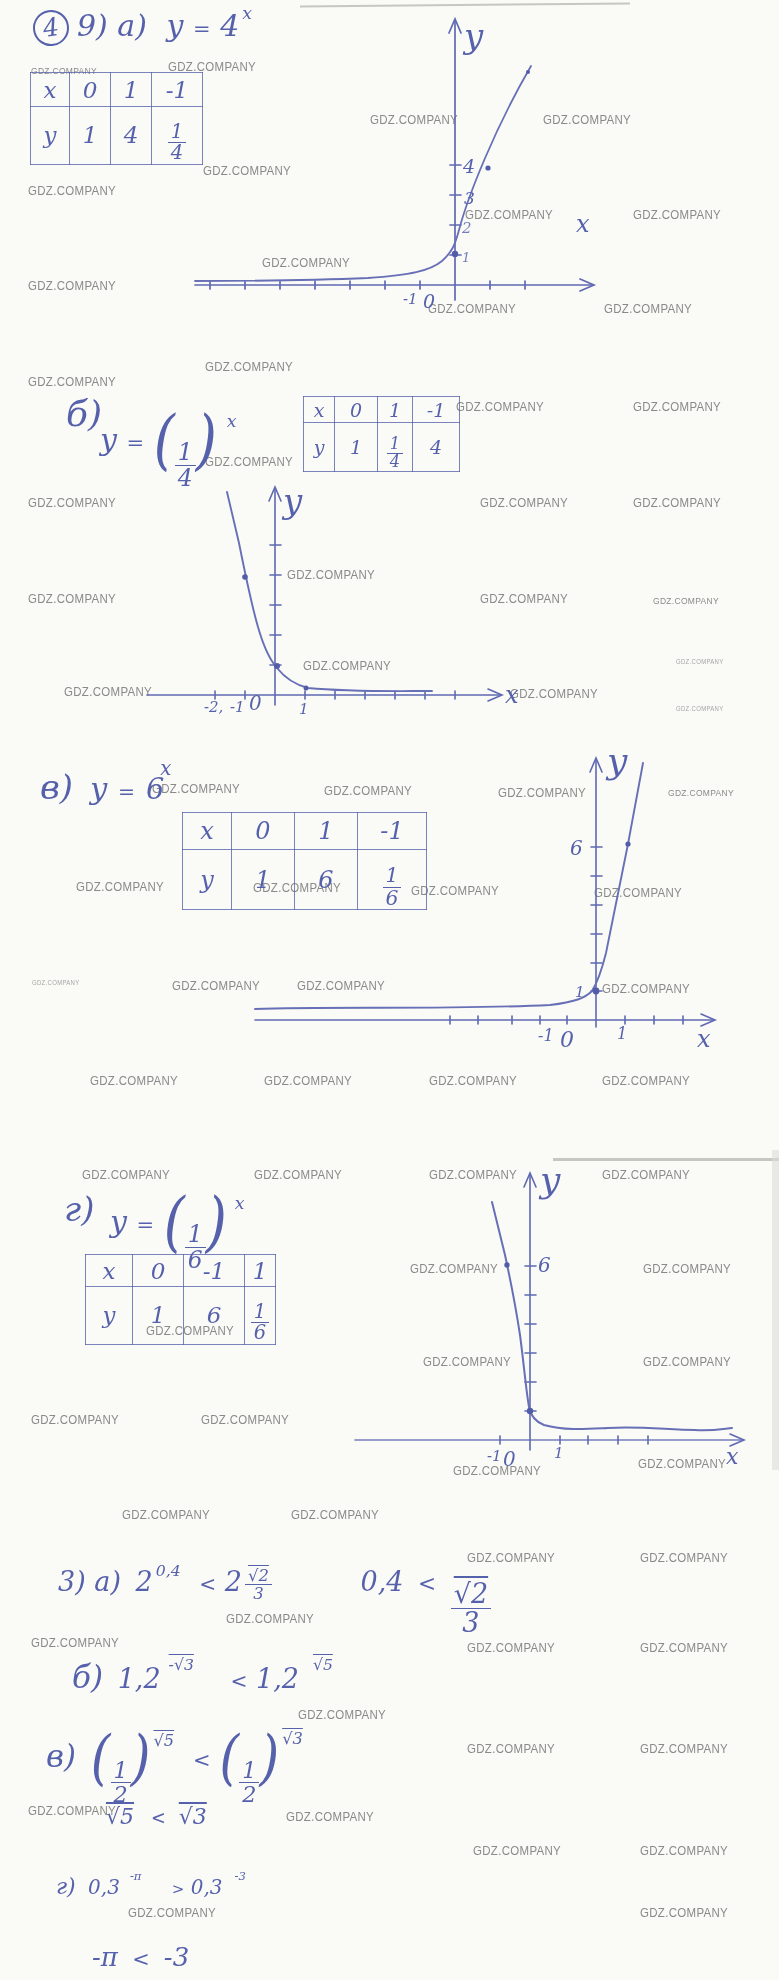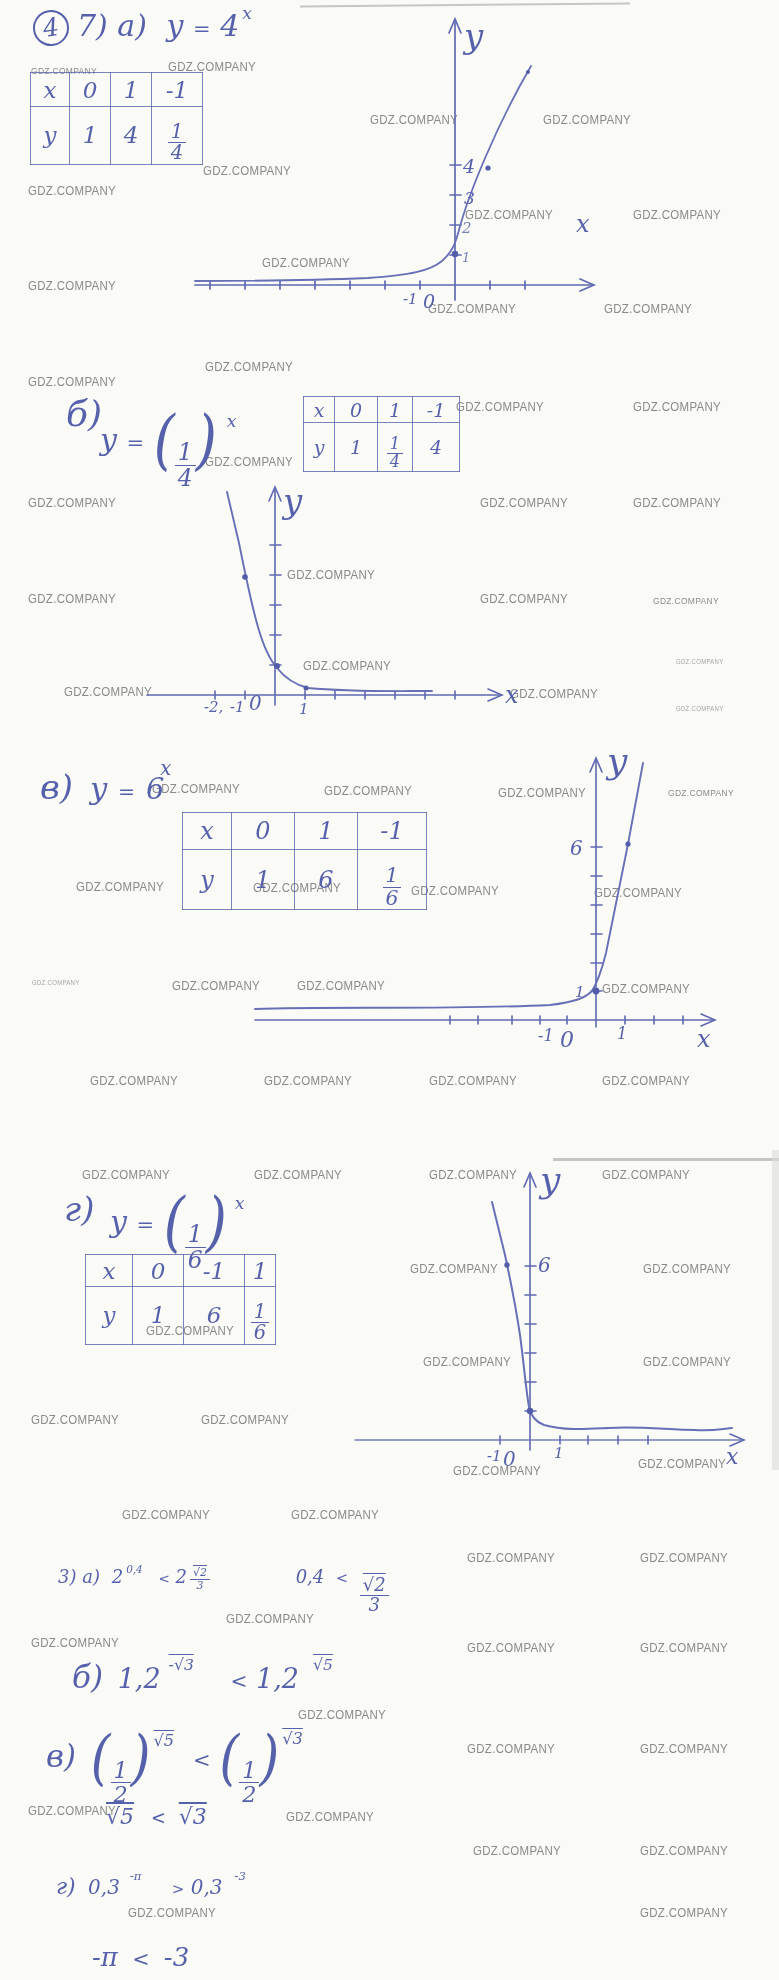--- a/index.html
+++ b/index.html
@@ -35,21 +35,21 @@
 </head>
 <body>
 
 <div id="page">
 
   <div class="artifact" style="left:300px;top:4px;width:330px;height:2px;transform:rotate(-0.5deg);"></div>
   <div class="artifact" style="left:553px;top:1158px;width:226px;height:3px;"></div>
   <div class="artifact" style="left:772px;top:1150px;width:7px;height:320px;background:#dcdcd8;opacity:.6;"></div>
 
   <div class="hw" style="left:33px;top:10px;font-size:30px;">
-    <span class="circ">4</span><span>7) a)</span>
+    <span class="circ">4</span><span>9) a)</span>
     <span class="gapL">y</span>
     <span style="font-size:.7em;">=</span>
     <span>4</span><span class="sp">x</span>
   </div>
 
   <table class="hwtable" style="left:30px;top:72px;font-size:23px;">
     <tbody>
         <tr>
       <td style="width:38px;height:33px;">x</td>
       <td style="width:40px;">0</td>
@@ -304,21 +304,21 @@
       <circle cx="190" cy="261" r="3.2"></circle>
     </g>
     <text x="200" y="42" font-size="36">y</text>
     <text x="386" y="314" font-size="22">x</text>
     <text x="198" y="122" font-size="20">6</text>
     <text x="147" y="311" font-size="15">-1</text>
     <text x="163" y="316" font-size="20">0</text>
     <text x="214" y="308" font-size="15">1</text>
   </svg>
 
-  <div class="hw" style="left:58px;top:1568px;font-size:18px;">
+  <div class="hw" style="left:58px;top:1568px;font-size:27px;">
     <span>3) a)</span>
     <span class="gapS">2</span><span class="sp">0,4</span>
     <span class="gapL" style="font-size:.75em;">&lt;</span>
     <span>2</span><span class="sp" style="top:-1.1em;"><span class="fr" style="font-size:1.05em;">
           <span class="n rd">√2</span>
           <span class="d">3</span>
         </span></span>
     <span style="margin-left:80px;">0,4</span>
     <span class="gapS" style="font-size:.8em;">&lt;</span>
     <span class="fr gapS" style="font-size:1em;">

